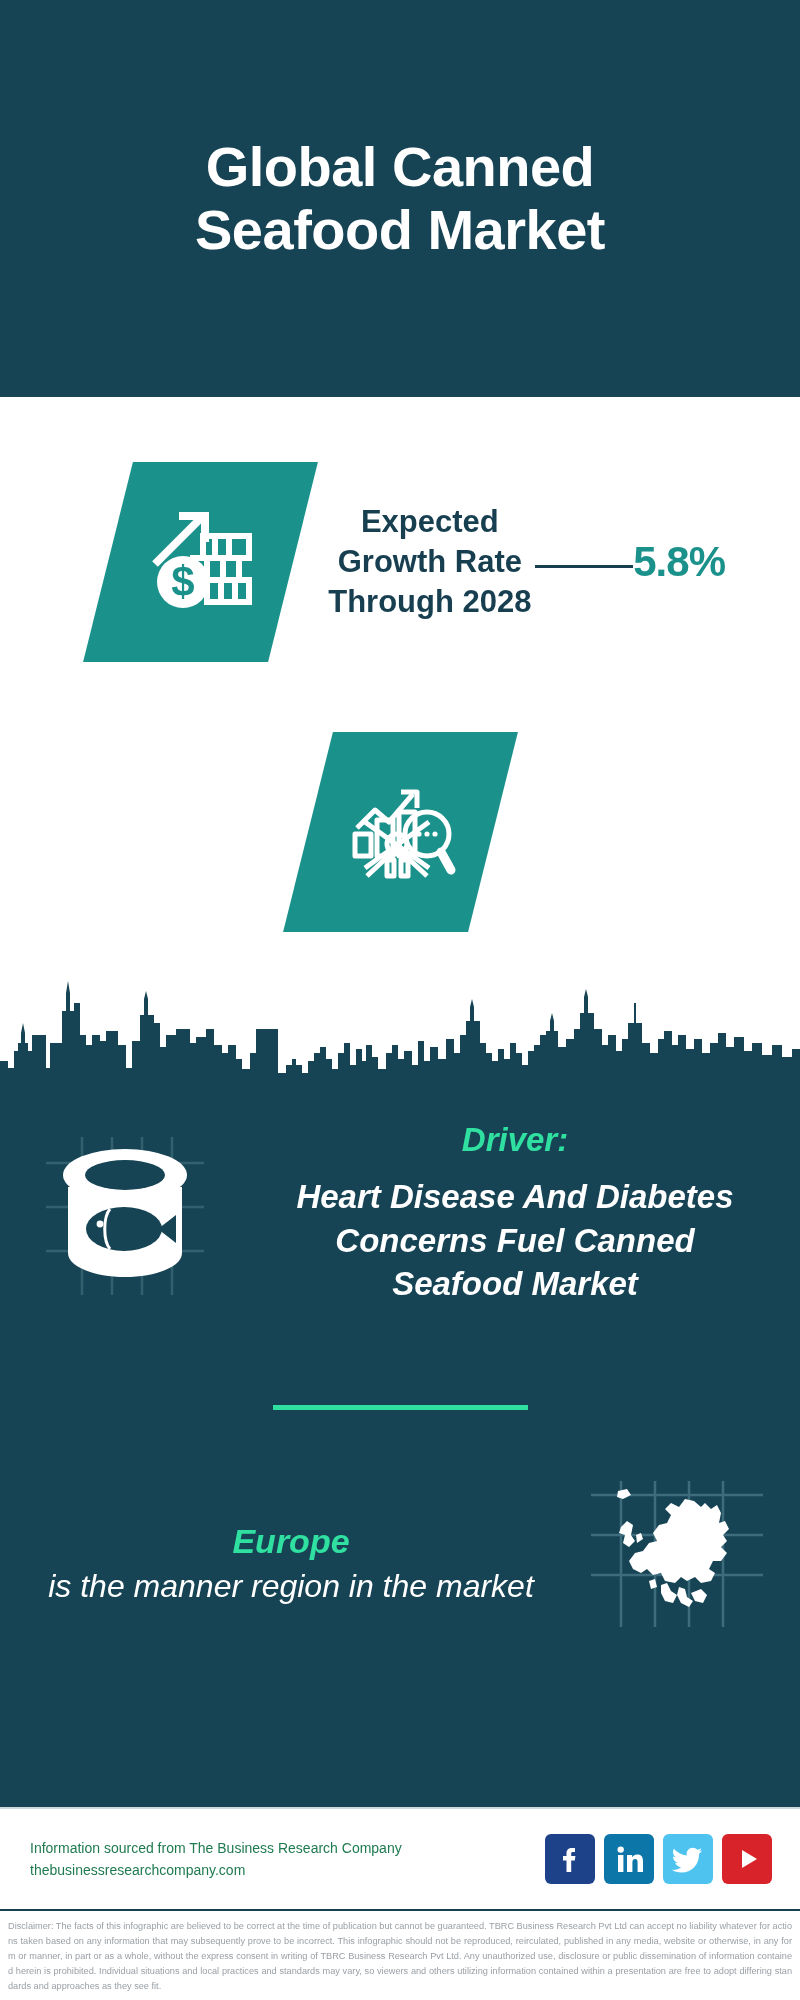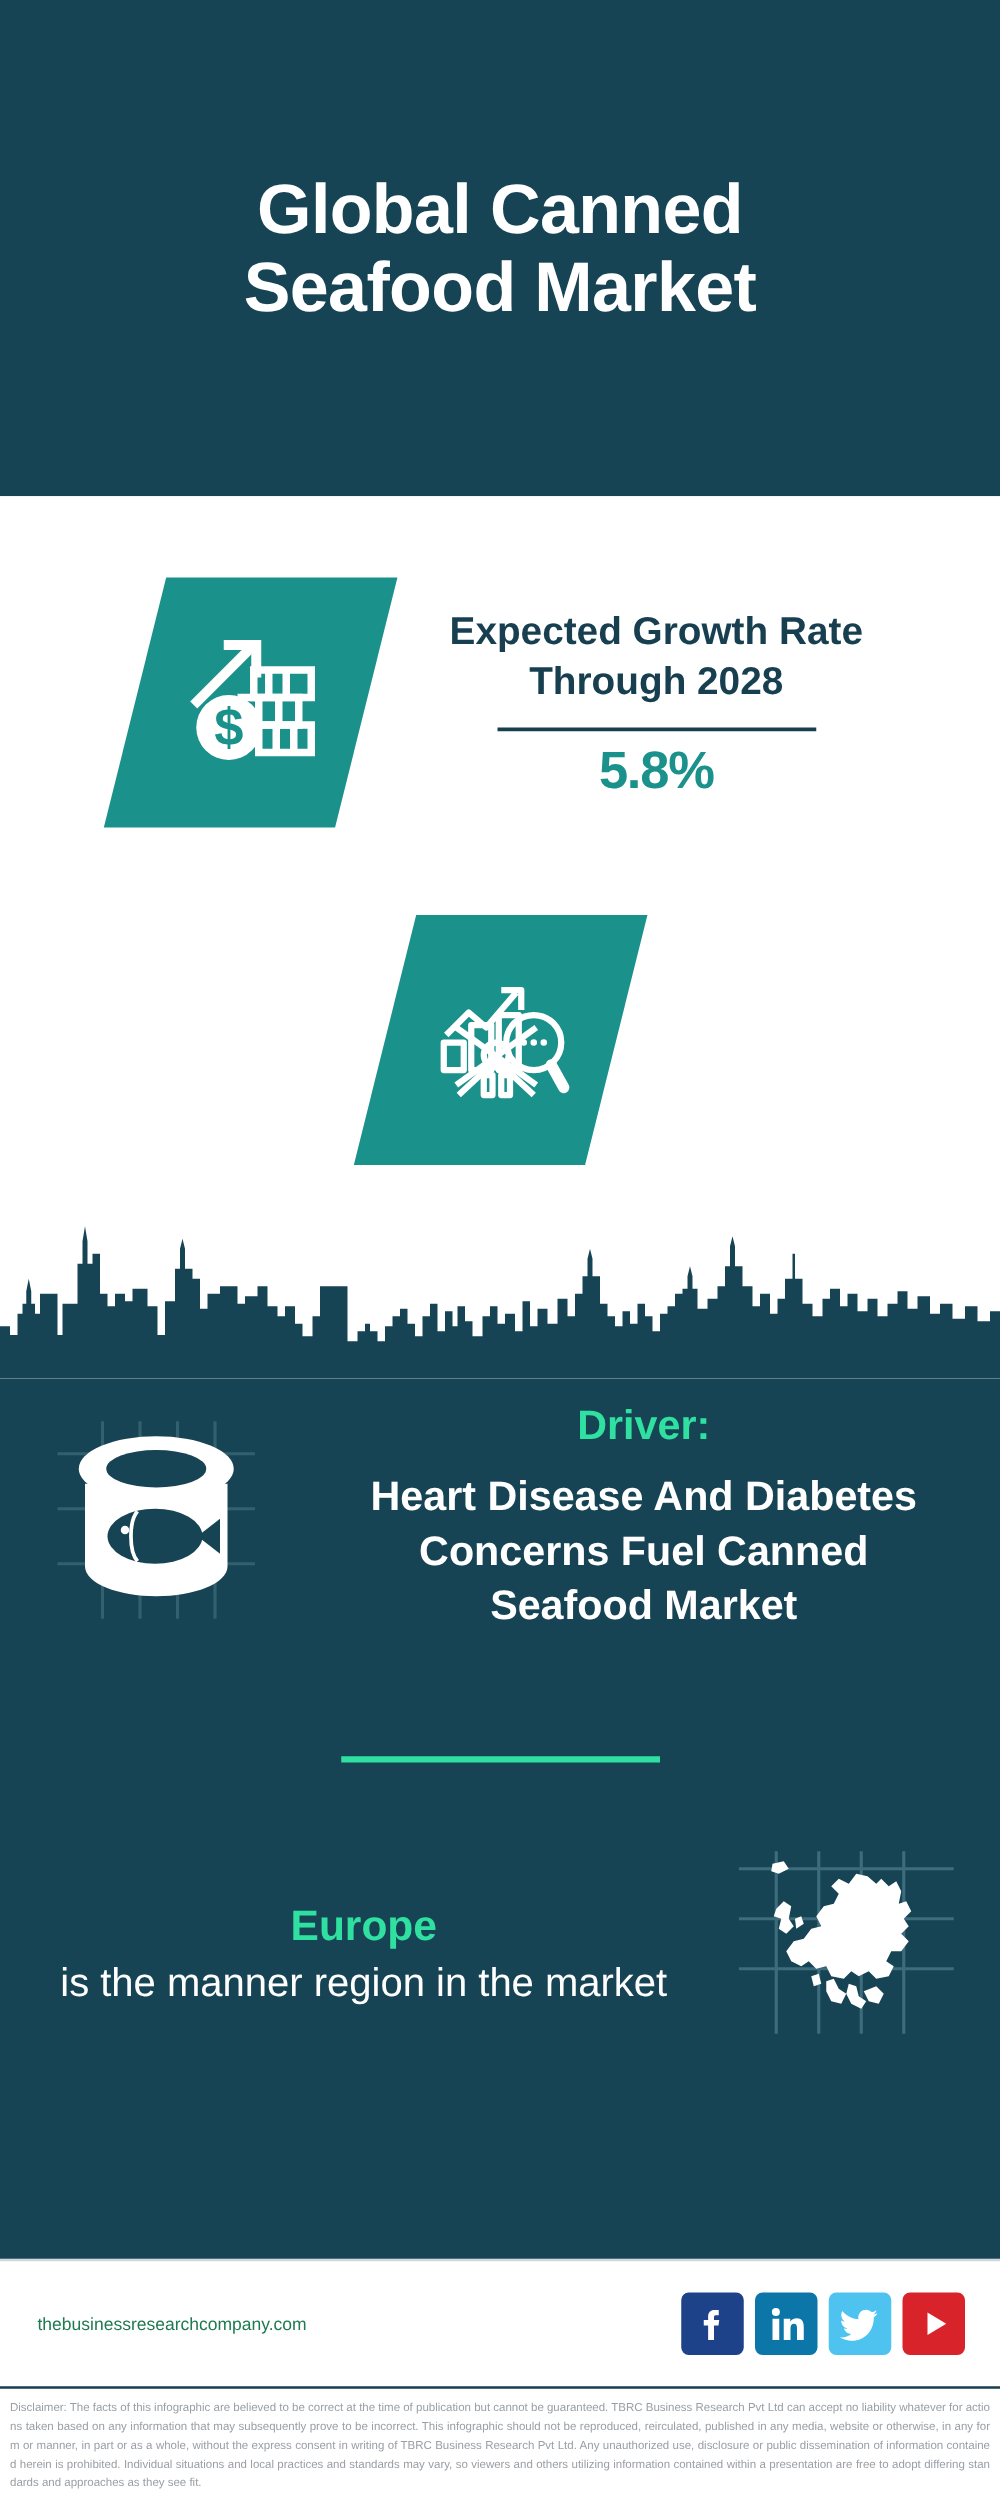--- a/index.html
+++ b/index.html
@@ -77,21 +77,21 @@
     align-items: center;
     justify-content: center;
   }
   .para > svg { transform: skewX(14deg); }
 
   .text-cell {
     width: 400px;
     flex: 0 0 auto;
     text-align: center;
     display: flex;
-    flex-direction: column;
+    flex-direction: row;
     align-items: center;
   }
   .stat-label {
     color: #173f50;
     font-size: 31px;
     font-weight: bold;
     line-height: 1.28;
     max-width: 360px;
   }
   .stat-rule {
@@ -118,20 +118,21 @@
   }
   .skyline-wrap svg { display: block; width: 800px; height: 130px; }
 
   
   .dark-body {
     background: #174454;
     flex: 1 1 auto;
     position: relative;
     display: flex;
     flex-direction: column;
+    font-style: italic;
   }
 
   .driver-row {
     display: flex;
     align-items: flex-start;
     padding: 18px 0 0 0;
     height: 250px;
   }
   .driver-icon-cell {
     width: 250px;
@@ -391,20 +392,21 @@
             <path d="M100,116 L110,112 L116,118 L112,126 L104,124 Z"></path>
             <path d="M58,104 L64,102 L66,110 L60,112 Z"></path>
           </g>
         </svg>
       </div>
     </div>
   </div>
 
   <div class="footer">
     <div class="footer-text">
+      <div class="footer-line">Information sourced from The Business Research Company</div>
       <div class="footer-line">thebusinessresearchcompany.com</div>
     </div>
     <div class="social">
       <div class="soc fb">
         <svg width="34" height="34" viewBox="0 0 34 34" aria-hidden="true">
           <path fill="#ffffff" d="M22,6 L18.5,6 C15.4,6 13.5,8.1 13.5,11.2 L13.5,14 L10,14 L10,18.4 L13.5,18.4 L13.5,30 L18.2,30 L18.2,18.4 L21.8,18.4 L22.4,14 L18.2,14 L18.2,11.8 C18.2,10.6 18.6,10.1 19.8,10.1 L22,10.1 Z"></path>
         </svg>
       </div>
       <div class="soc li">
         <svg width="34" height="34" viewBox="0 0 34 34" aria-hidden="true">

